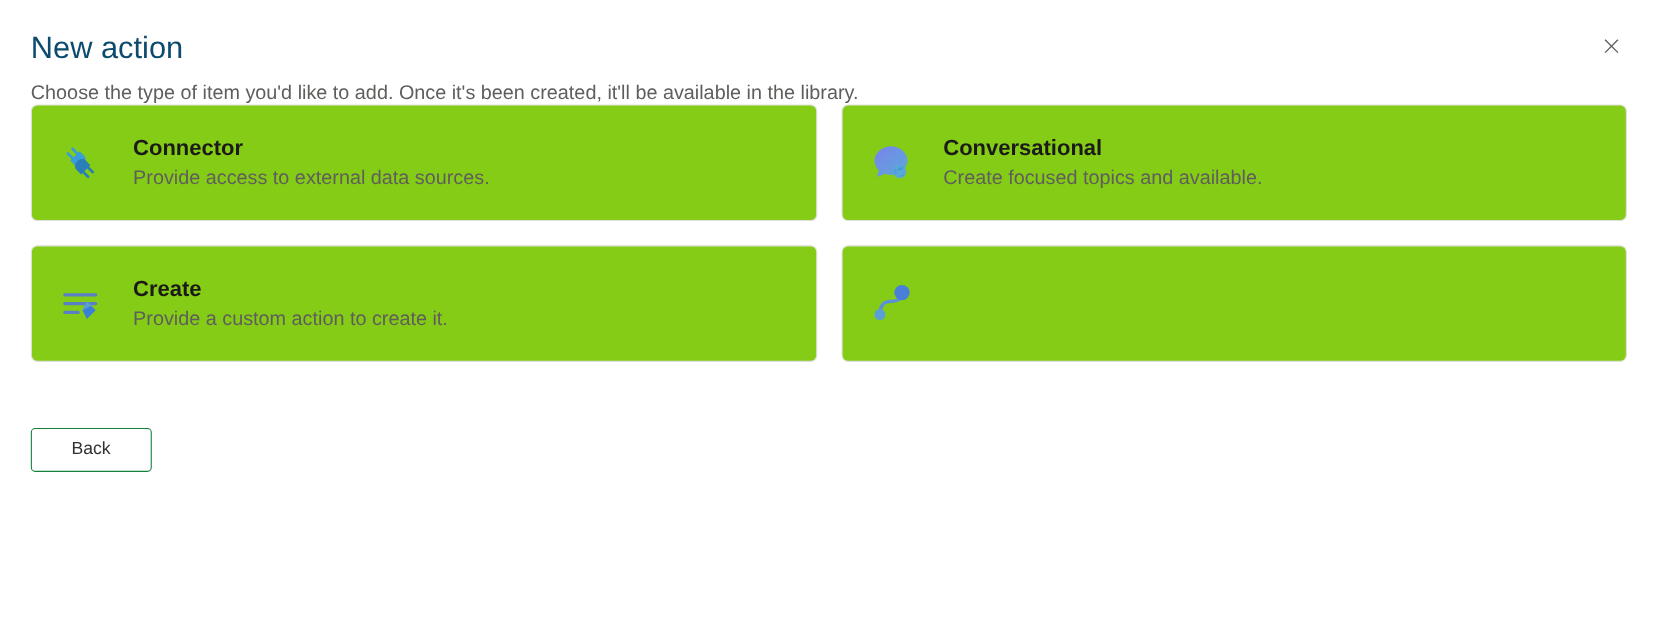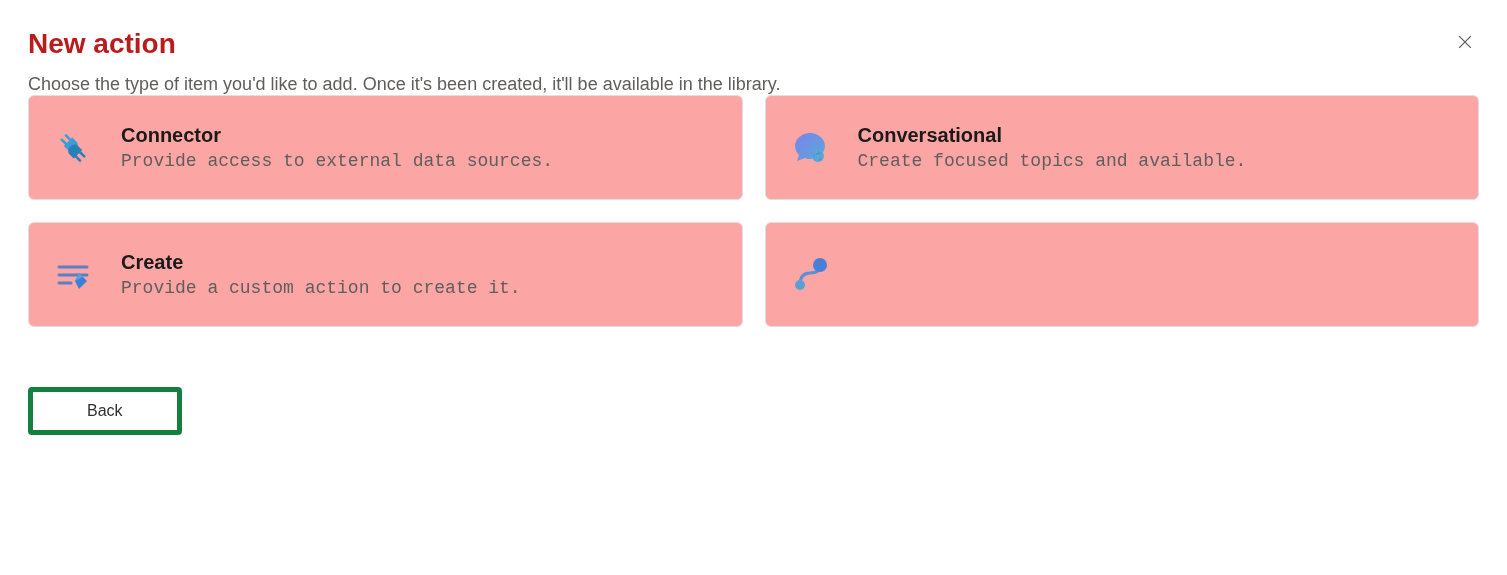--- a/index.html
+++ b/index.html
@@ -14,22 +14,22 @@
       padding: 28px;
       width: 1507px;
     }
     .header {
       display: flex;
       justify-content: space-between;
       align-items: flex-start;
     }
     .page-title {
       font-size: 28px;
-      font-weight: 700;
-      color: #b91c1c;
+      font-weight: 400;
+      color: #0c4a6e;
       margin-bottom: 14px;
     }
     .subtitle {
       font-size: 18px;
       color: #605e5c;
       font-weight: 400;
     }
     .close-btn {
       background: none;
       border: none;
@@ -51,21 +51,21 @@
       margin-bottom: 60px;
     }
     .card {
       border: 1px solid #e1dfdd;
       border-radius: 6px;
       padding: 28px 24px;
       display: flex;
       align-items: center;
       gap: 28px;
       cursor: pointer;
-      background: #fca5a5;
+      background: #84cc16;
     }
     .card-icon {
       width: 40px;
       height: 40px;
       flex-shrink: 0;
       display: flex;
       align-items: center;
       justify-content: center;
     }
     .card-content {
@@ -77,43 +77,42 @@
       color: #1b1a19;
       margin-bottom: 4px;
       display: flex;
       align-items: center;
       gap: 8px;
     }
     .card-desc {
       font-size: 18px;
       color: #605e5c;
       font-weight: 400;
-      font-family: Liberation Mono, monospace;
     }
     .external-badge {
       display: inline-flex;
       align-items: center;
       justify-content: center;
       width: 20px;
       height: 20px;
       border: 1.5px solid #605e5c;
       border-radius: 4px;
     }
     .external-badge svg {
       width: 12px;
       height: 12px;
     }
     .footer {
       display: flex;
     }
     .back-btn {
       background: #ffffff;
-      border: 5px solid #15803d;
+      border: 1px solid #15803d;
       border-radius: 4px;
-      padding: 10px 54px;
+      padding: 10px 36px;
       font-size: 16px;
       color: #323130;
       cursor: pointer;
       font-family: inherit;
     }
   </style>
 </head>
 <body>
 
 <div class="header">

